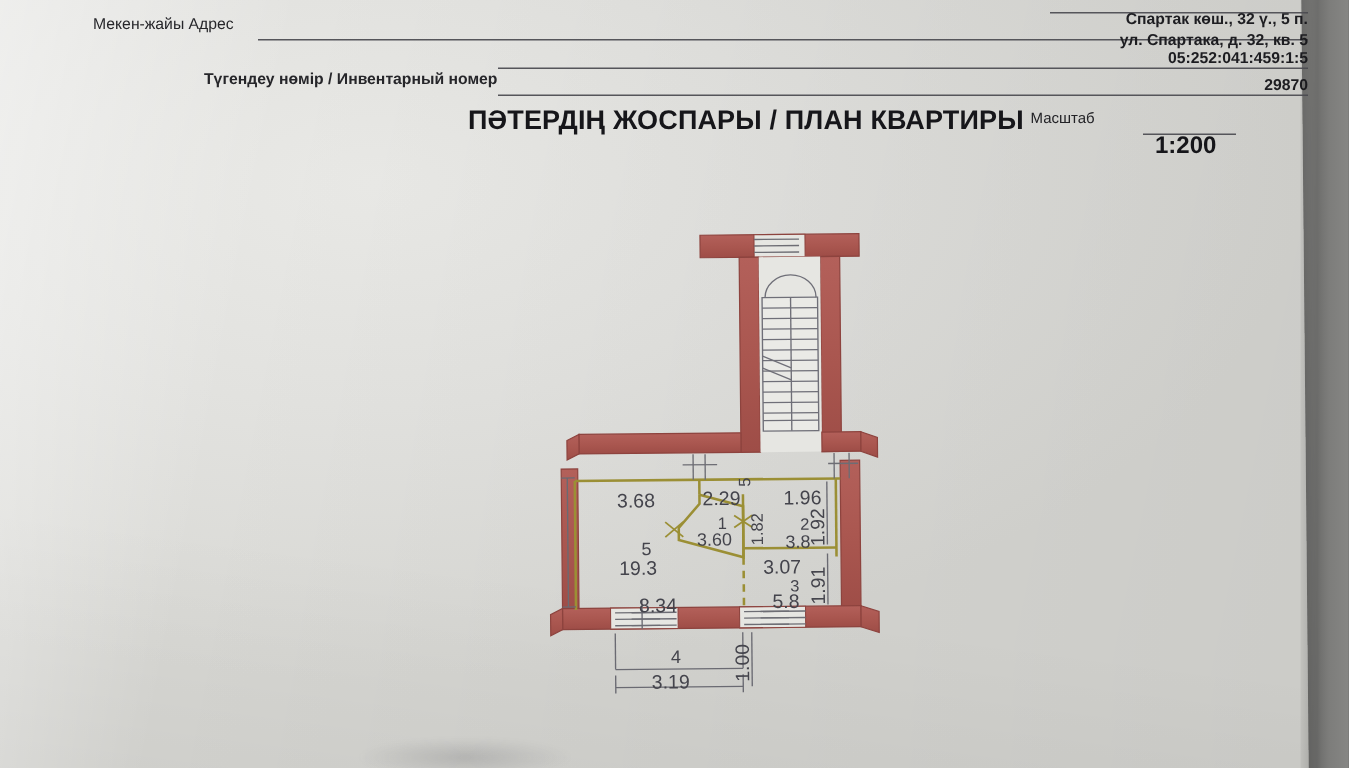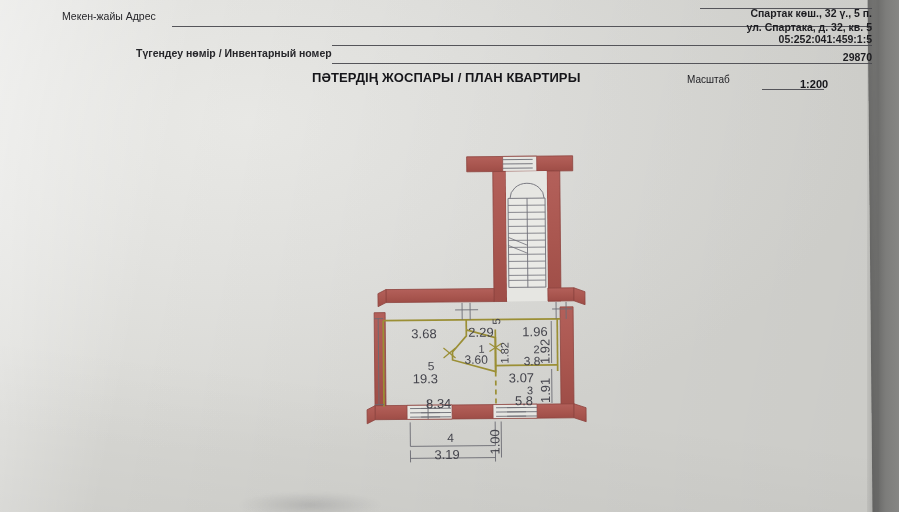--- a/index.html
+++ b/index.html
@@ -97,43 +97,42 @@
     position: absolute;
     height: 0;
     border-bottom: 1.1px solid #55555a;
   }
 
   
   #title {
     position: absolute;
     left: 312px;
     top: 70px;
-    font-size: 13px;
+    font-size: 18px;
     font-weight: bold;
     letter-spacing: 0.1px;
     color: #16161a;
     white-space: nowrap;
   }
   #scale-label {
     position: absolute;
     left: 687px;
     top: 74px;
     font-size: 10px;
     color: #222226;
     white-space: nowrap;
   }
   #scale-value {
     position: absolute;
     left: 770px;
-    top: 78px;
-    font-size: 11px;
+    top: 89px;
+    font-size: 16px;
     font-weight: 600;
     color: #16161a;
     white-space: nowrap;
-    margin-left: 30px;
   }
 
   
   #plan {
     position: absolute;
     left: 0;
     top: 0;
     width: 899px;
     height: 512px;
     border-radius: 31px;

